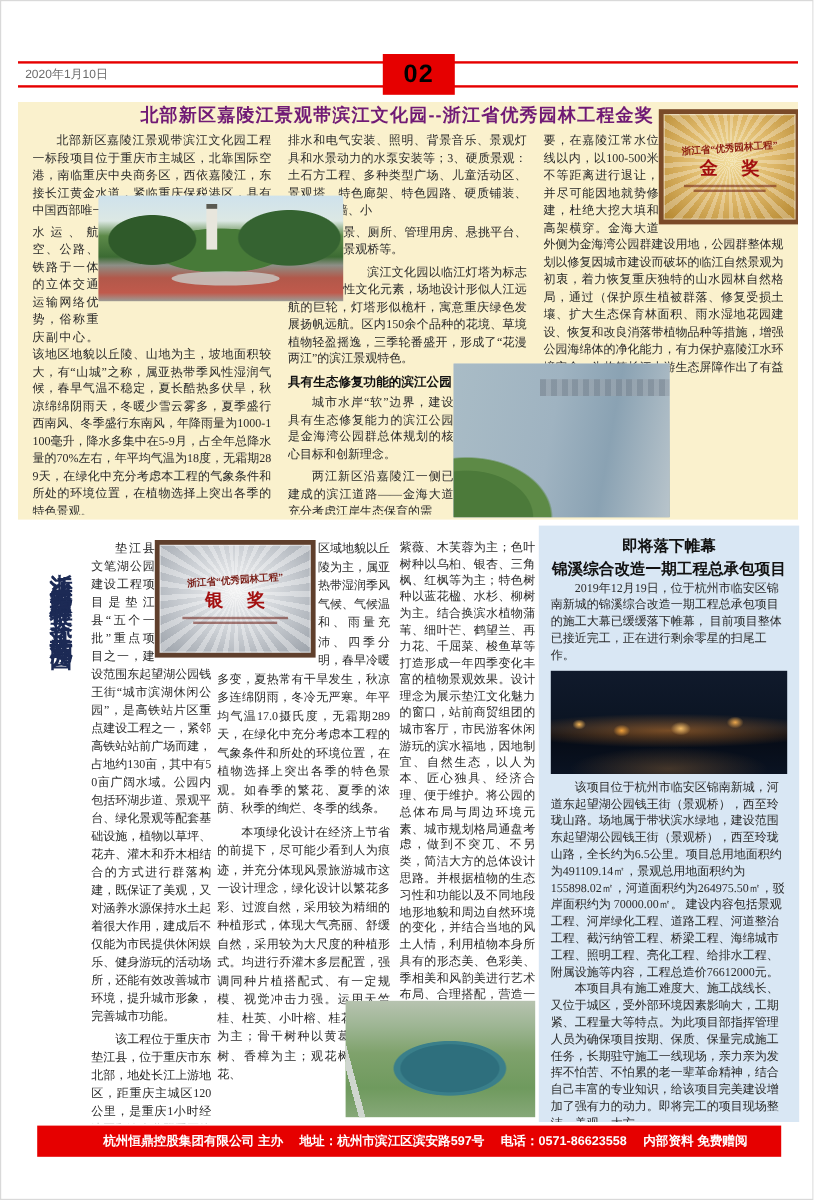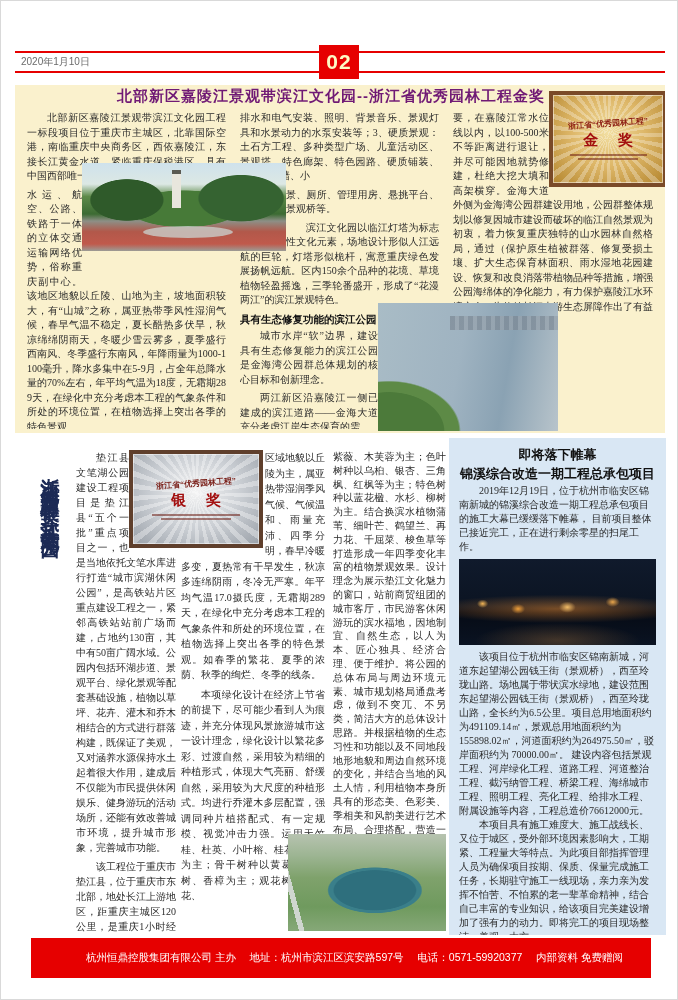--- a/index.html
+++ b/index.html
@@ -2,23 +2,23 @@
 <html><head>
 <meta charset="utf-8">
 <style>
   html,body{margin:0;padding:0;background:#fff;}
   .page{position:relative;width:678px;height:1000px;background:#fff;border:1px solid #d9d9d9;
         box-sizing:border-box;overflow:hidden;font-family:"Liberation Serif",serif;color:#2a2a2a;}
   .abs{position:absolute;}
   
   .rule{position:absolute;left:14px;width:650px;height:2px;background:#e60000;}
   .date{position:absolute;left:20px;top:54px;font-size:10px;color:#6a6a6a;font-family:"Liberation Sans",sans-serif;}
-  .pagenum{position:absolute;left:318px;top:44px;width:40px;height:34px;background:#e60000;
+  .pagenum{position:absolute;left:318px;top:44px;width:60px;height:34px;background:#e60000;
            display:flex;align-items:center;justify-content:center;font-family:"Liberation Sans",sans-serif;
-           font-weight:900;font-size:21px;color:#fef9c3;letter-spacing:1px;}
+           font-weight:900;font-size:21px;color:#000000;letter-spacing:1px;}
   
   .a1{position:absolute;left:14px;top:84px;width:650px;height:348px;background:#faf1cd;overflow:hidden;}
   .a1-title{position:absolute;left:20px;top:2px;width:510px;text-align:right;font-size:15px;
             font-weight:bold;color:#701a75;font-family:Liberation Sans, sans-serif;letter-spacing:1px;}
   .cols{position:absolute;left:12px;top:26px;width:626px;height:318px;}
   .col{position:absolute;top:0;height:318px;overflow:hidden;font-size:10px;line-height:14.5px;
        text-align:justify;word-break:break-all;}
   .c1{left:0;width:199px;}
   .c2{left:213px;width:199px;}
   .c3{left:426px;width:200px;}
@@ -81,23 +81,23 @@
   .cA{left:45px;width:100px;line-height:15px;}
   .cB{left:150px;width:144px;line-height:15.5px;}
   .cC{left:302px;width:113px;line-height:13.8px;}
   
   .a3{position:absolute;left:448px;top:437px;width:217px;height:497px;background:#d9e7f4;
       box-sizing:border-box;padding:8px 10px;overflow:hidden;}
   .a3 h2{margin:0 0 2px 0;text-align:center;font-size:13px;line-height:17px;color:#111;
          font-family:"Liberation Sans",sans-serif;}
   .a3 p.para{font-size:10px;line-height:14px;margin:0 0;}
   
-  .footer{position:absolute;left:30px;top:937px;width:620px;height:40px;background:#e60000;
+  .footer{position:absolute;left:30px;top:937px;width:620px;height:26px;background:#e60000;
           display:flex;align-items:center;justify-content:space-between;box-sizing:border-box;
-          padding:0 28px 0 55px;color:#fff;font-size:10.5px;font-weight:normal;
+          padding:0 28px 0 55px;color:#fff;font-size:10.5px;font-weight:bold;
           font-family:"Liberation Sans",sans-serif;white-space:nowrap;}
 </style>
 </head>
 <body>
 
 <div class="page">
 
   <div class="rule" style="top:50px"></div>
   <div class="rule" style="top:70px"></div>
   <div class="date">2020年1月10日</div>
@@ -139,21 +139,21 @@
       <div class="plq-t2">金 奖</div>
       <div class="plq-bar"></div>
       <div class="plq-bar" style="width:55%"></div>
     </div>
   </div>
 
   <div class="a2">
     <div class="vtitle">浙江省优秀园林工程银奖-垫江县文笔湖公园</div>
 
     <div class="a2col cA">
-      <p class="para"><span class="fr" style="width:47px;height:102px"></span><span>垫江县文笔湖公园建设工程项目是垫江县“五个一批”重点项目之一，也是当地依托文笔水库进行打造“城市滨湖休闲公园”，是高铁站片区重点建设工程之一，紧邻高铁站站前广场而建，占地约130亩，其中有50亩广阔水域。公园内包括环湖步道、景观平台、绿化景观等配套基础设施，植物以草坪、花卉、灌木和乔木相结合的方式进行群落构建，既保证了美观，又对涵养水源保持水土起着很大作用，建成后不仅能为市民提供休闲娱乐、健身游玩的活动场所，还能有效改善城市环境，提升城市形象，完善城市功能。</span></p>
+      <p class="para"><span class="fr" style="width:47px;height:102px"></span><span>垫江县文笔湖公园建设工程项目是垫江县“五个一批”重点项目之一，建设范围东起望湖公园钱王街“城市滨湖休闲公园”，是高铁站片区重点建设工程之一，紧邻高铁站站前广场而建，占地约130亩，其中有50亩广阔水域。公园内包括环湖步道、景观平台、绿化景观等配套基础设施，植物以草坪、花卉、灌木和乔木相结合的方式进行群落构建，既保证了美观，又对涵养水源保持水土起着很大作用，建成后不仅能为市民提供休闲娱乐、健身游玩的活动场所，还能有效改善城市环境，提升城市形象，完善城市功能。</span></p>
       <p class="para"><span>该工程位于重庆市垫江县，位于重庆市东北部，地处长江上游地区，距重庆主城区120公里，是重庆1小时经济圈和渝东北翼重要接点，渝川东部陆上交通枢纽，为渝东北地区商贸流通、物资集散地。该</span></p>
     </div>
     <div class="a2col cB">
       <p class="para noind"><span class="fl" style="width:84px;height:102px"></span><span>区域地貌以丘陵为主，属亚热带湿润季风气候、气候温和、雨量充沛、四季分明，春早冷暖多变，夏热常有干旱发生，秋凉多连绵阴雨，冬冷无严寒。年平均气温17.0摄氏度，无霜期289天，在绿化中充分考虑本工程的气象条件和所处的环境位置，在植物选择上突出各季的特色景观。如春季的繁花、夏季的浓荫、秋季的绚烂、冬季的线条。</span></p>
       <p class="para"><span>本项绿化设计在经济上节省的前提下，尽可能少看到人为痕迹，并充分体现风景旅游城市这一设计理念，绿化设计以繁花多彩、过渡自然，采用较为精细的种植形式，体现大气亮丽、舒缓自然，采用较为大尺度的种植形式。均进行乔灌木多层配置，强调同种片植搭配式、有一定规模、视觉冲击力强。运用天竺桂、杜英、小叶榕、桂花、榉树为主；骨干树种以黄葛树、栾树、香樟为主；观花树种以樱花、</span></p>
     </div>
     <div class="a2col cC">
       <p class="para noind"><span>紫薇、木芙蓉为主；色叶树种以乌桕、银杏、三角枫、红枫等为主；特色树种以蓝花楹、水杉、柳树为主。结合换滨水植物蒲苇、细叶芒、鹤望兰、再力花、千屈菜、梭鱼草等打造形成一年四季变化丰富的植物景观效果。设计理念为展示垫江文化魅力的窗口，站前商贸组团的城市客厅，市民游客休闲游玩的滨水福地，因地制宜、自然生态，以人为本、匠心独具、经济合理、便于维护。将公园的总体布局与周边环境元素、城市规划格局通盘考虑，做到不突兀、不另类，简洁大方的总体设计思路。并根据植物的生态习性和功能以及不同地段地形地貌和周边自然环境的变化，并结合当地的风土人情，利用植物本身所具有的形态美、色彩美、季相美和风韵美进行艺术布局、合理搭配，营造一种集人文景观与自然景观交融和谐的艺术氛围。</span><i>（撰稿：余鑫炜）</i></p>
     </div>
 
@@ -171,17 +171,17 @@
     <h2>锦溪综合改造一期工程总承包项目</h2>
     <p class="para"><span>2019年12月19日，位于杭州市临安区锦南新城的锦溪综合改造一期工程总承包项目的施工大幕已缓缓落下帷幕， 目前项目整体已接近完工，正在进行剩余零星的扫尾工作。</span></p>
     <div class="ph-night"></div>
     <p class="para"><span>该项目位于杭州市临安区锦南新城，河道东起望湖公园钱王街（景观桥），西至玲珑山路。场地属于带状滨水绿地，建设范围东起望湖公园钱王街（景观桥），西至玲珑山路，全长约为6.5公里。项目总用地面积约为491109.14㎡，景观总用地面积约为155898.02㎡，河道面积约为264975.50㎡，驳岸面积约为 70000.00㎡。 建设内容包括景观工程、河岸绿化工程、道路工程、河道整治工程、截污纳管工程、桥梁工程、海绵城市工程、照明工程、亮化工程、给排水工程、附属设施等内容，工程总造价76612000元。</span></p>
     <p class="para"><span>本项目具有施工难度大、施工战线长、又位于城区，受外部环境因素影响大，工期紧、工程量大等特点。为此项目部指挥管理人员为确保项目按期、保质、保量完成施工任务，长期驻守施工一线现场，亲力亲为发挥不怕苦、不怕累的老一辈革命精神，结合自己丰富的专业知识，给该项目完美建设增加了强有力的动力。即将完工的项目现场整洁、美观、大方。</span></p>
   </div>
 
   <div class="footer">
     <span>杭州恒鼎控股集团有限公司 主办</span>
     <span>地址：杭州市滨江区滨安路597号</span>
-    <span>电话：0571-59920377</span>
+    <span>电话：0571-86623558</span>
     <span>内部资料 免费赠阅</span>
   </div>
 
 </div>
 
 </body></html>

